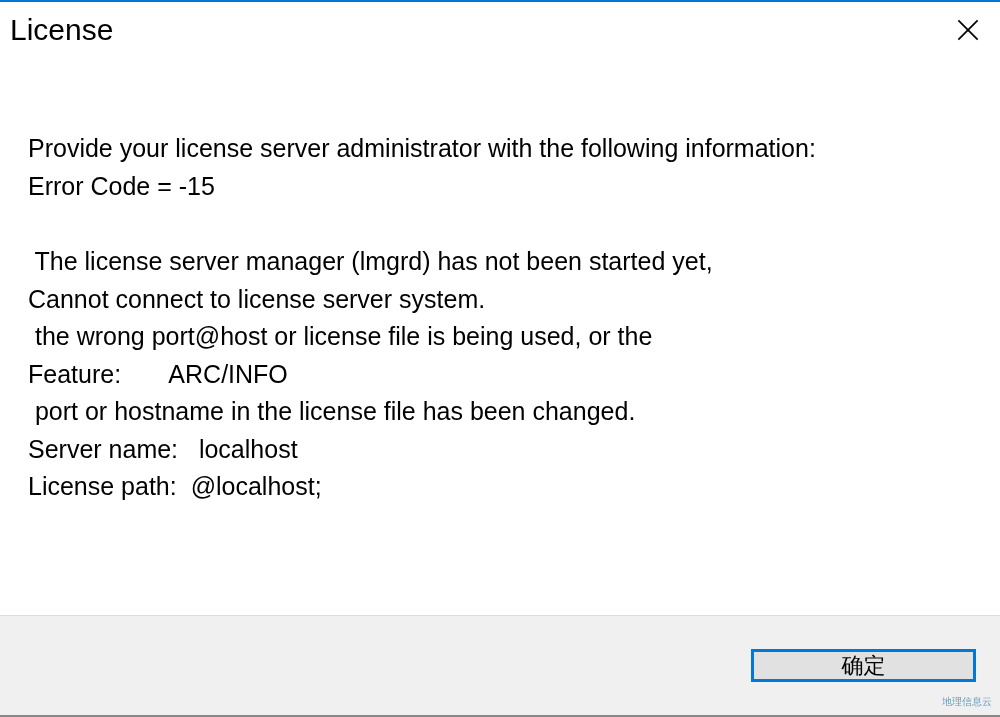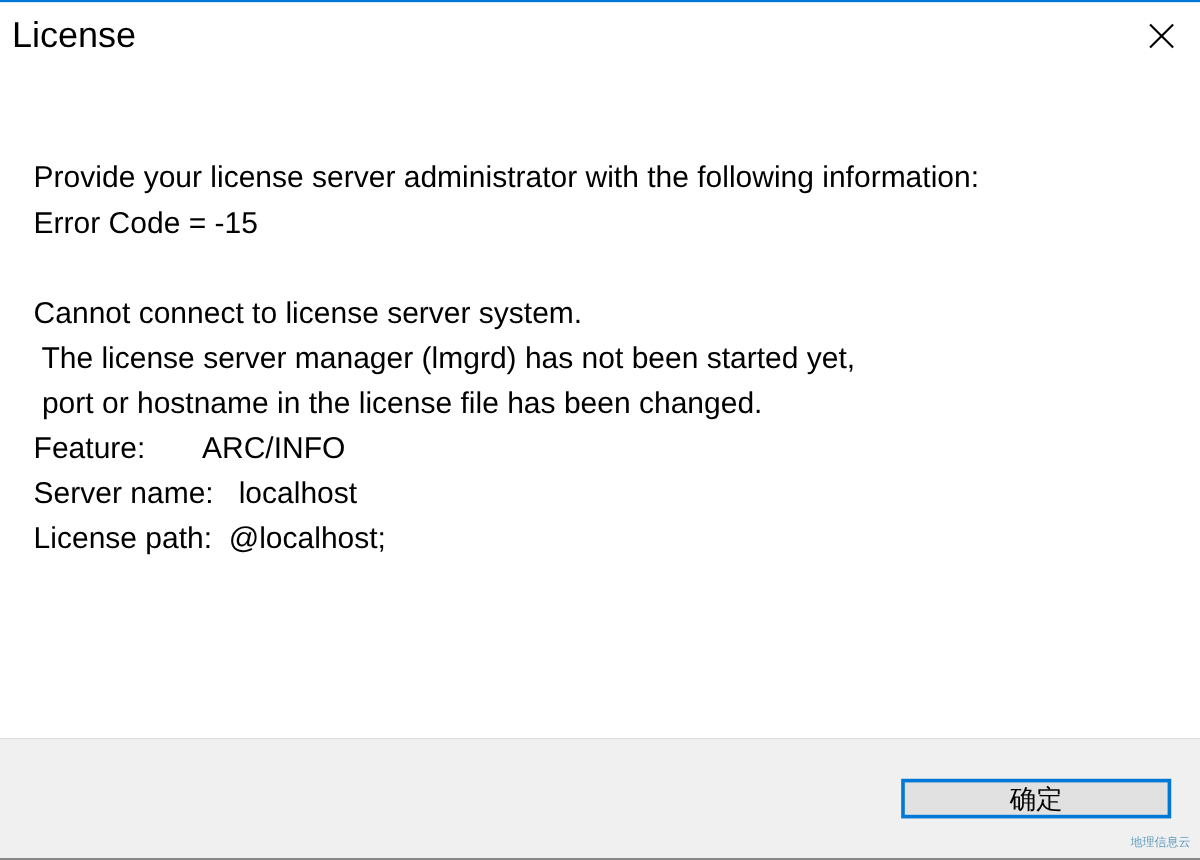--- a/index.html
+++ b/index.html
@@ -107,24 +107,25 @@
         <line x1="1" y1="1" x2="15" y2="15" stroke="#000" stroke-width="1.3"></line>
         <line x1="15" y1="1" x2="1" y2="15" stroke="#000" stroke-width="1.3"></line>
       </svg>
     </div>
   </div>
 
   <div class="content">
     <div class="line">Provide your license server administrator with the following information:</div>
     <div class="line"><span>Error Code = </span><span>-15</span></div>
     <div class="blank"></div>
+    <div class="line"> The license server manager (lmgrd) has not been started yet,</div>
     <div class="line">Cannot connect to license server system.</div>
-    <div class="line"> The license server manager (lmgrd) has not been started yet,</div>
+    <div class="line"> the wrong port@host or license file is being used, or the</div>
+    <div class="line"><span>Feature:       </span><span>ARC/INFO</span></div>
     <div class="line"> port or hostname in the license file has been changed.</div>
-    <div class="line"><span>Feature:       </span><span>ARC/INFO</span></div>
     <div class="line"><span>Server name:   </span><span>localhost</span></div>
     <div class="line"><span>License path:  </span><span>@localhost;</span></div>
   </div>
 
   <div class="footer">
     <button class="ok-btn">确定</button>
     <div class="watermark">地理信息云</div>
   </div>
 </div>
 

